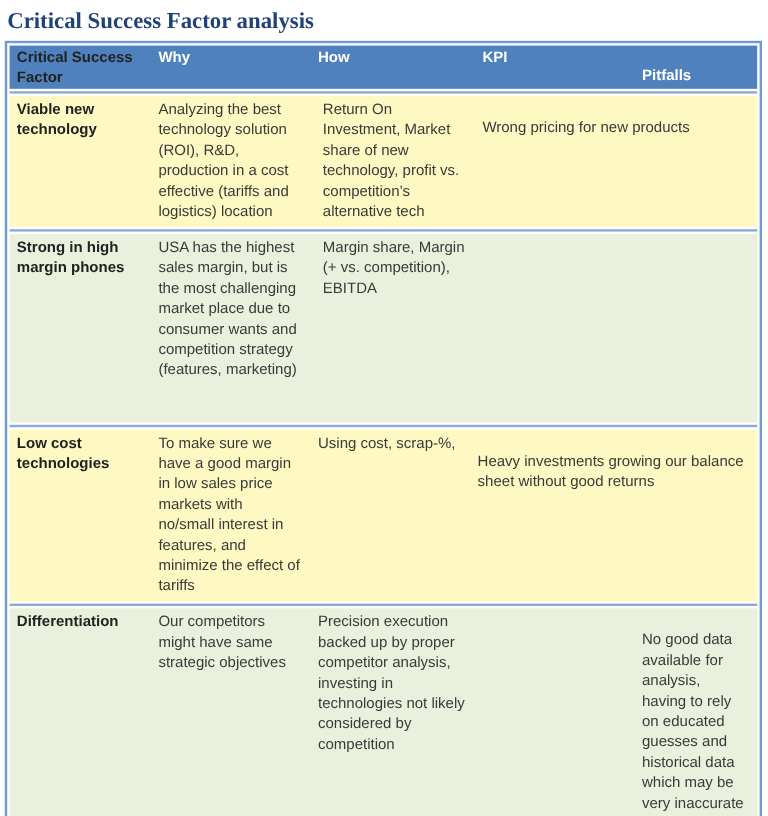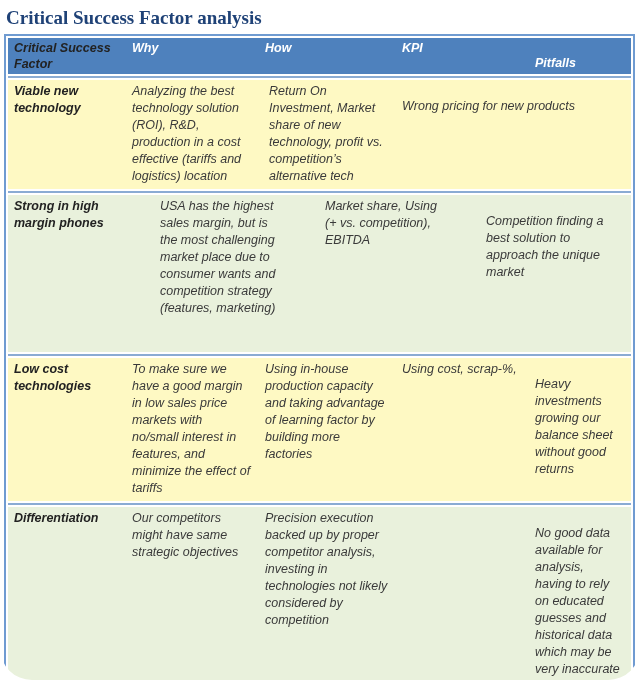--- a/index.html
+++ b/index.html
@@ -12,42 +12,40 @@
     font-family: "Liberation Sans", "DejaVu Sans", sans-serif;
     color: #3a3a3a;
     -webkit-font-smoothing: antialiased;
   }
   .page {
     width: 640px;
     height: 680px;
     background: #ffffff;
     overflow: hidden;
     box-sizing: border-box;
-    border-radius: 32px;
   }
   .doc-title {
     font-family: "Liberation Serif", "DejaVu Serif", serif;
     font-weight: bold;
     font-size: 19px;
     color: #1f4277;
     margin: 7px 0 5px 6px;
     letter-spacing: 0px;
   }
   .csf-table {
     margin: 0 5px 0 4px;
     border: 2px solid #6f9bd1;
     background: #ffffff;
     padding: 2px;
     box-sizing: border-box;
   }
   .t-row {
     display: flex;
     align-items: stretch;
     box-sizing: border-box;
-    font-style: italic;
   }
   .t-row.header {
     background: #4e81bd;
     color: #ffffff;
     font-weight: bold;
     min-height: 34px;
   }
   .t-row.header .cell {
     line-height: 16px;
     padding-top: 2px;
@@ -67,21 +65,21 @@
     line-height: 17px;
     flex: 0 0 auto;
     overflow: hidden;
   }
   .c-factor { width: 118px; font-weight: bold; color: #222222; }
   .c-why    { width: 133px; }
   .c-how    { width: 137px; }
   .c-kpi    { width: 133px; }
   .c-pit    { width: 103px; flex: 1 1 auto; margin-top: 15px; }
   .r1 { min-height: 102px; }
-  .r2 { min-height: 157px; gap: 28px; }
+  .r2 { min-height: 157px; }
   .r3 { min-height: 130px; }
   .r4 { min-height: 187px; }
 </style>
 </head>
 <body>
 
 <div class="page">
 
   <div class="doc-title">Critical Success Factor analysis</div>
 
@@ -102,30 +100,28 @@
       <div class="cell c-how">Analyzing the best technology solution (ROI), R&amp;D, production in a cost effective (tariffs and logistics) location</div>
       <div class="cell c-kpi">Return On Investment, Market share of new technology, profit vs. competition’s alternative tech</div>
       <div class="cell c-pit">Wrong pricing for new products</div>
     </div>
 
     <div class="row-sep"></div>
 
     <div class="t-row bg-green r2">
       <div class="cell c-factor">Strong in high margin phones</div>
       <div class="cell c-how">USA has the highest sales margin, but is the most challenging market place due to consumer wants and competition strategy (features, marketing)</div>
-      <div class="cell c-kpi">Market share, Using (+ vs. competition), EBITDA</div>
-      <div class="cell c-pit">Competition finding a best solution to approach the unique market</div>
+      <div class="cell c-kpi">Margin share, Margin (+ vs. competition), EBITDA</div>
     </div>
 
     <div class="row-sep"></div>
 
     <div class="t-row bg-blue r3">
       <div class="cell c-factor">Low cost technologies</div>
       <div class="cell c-why">To make sure we have a good margin in low sales price markets with no/small interest in features, and minimize the effect of tariffs</div>
-      <div class="cell c-how">Using in-house production capacity and taking advantage of learning factor by building more factories</div>
       <div class="cell c-kpi">Using cost, scrap-%,</div>
       <div class="cell c-pit">Heavy investments growing our balance sheet without good returns</div>
     </div>
 
     <div class="row-sep"></div>
 
     <div class="t-row bg-green r4">
       <div class="cell c-factor">Differentiation</div>
       <div class="cell c-why">Our competitors might have same strategic objectives</div>
       <div class="cell c-how">Precision execution backed up by proper competitor analysis, investing in technologies not likely considered by competition</div>

